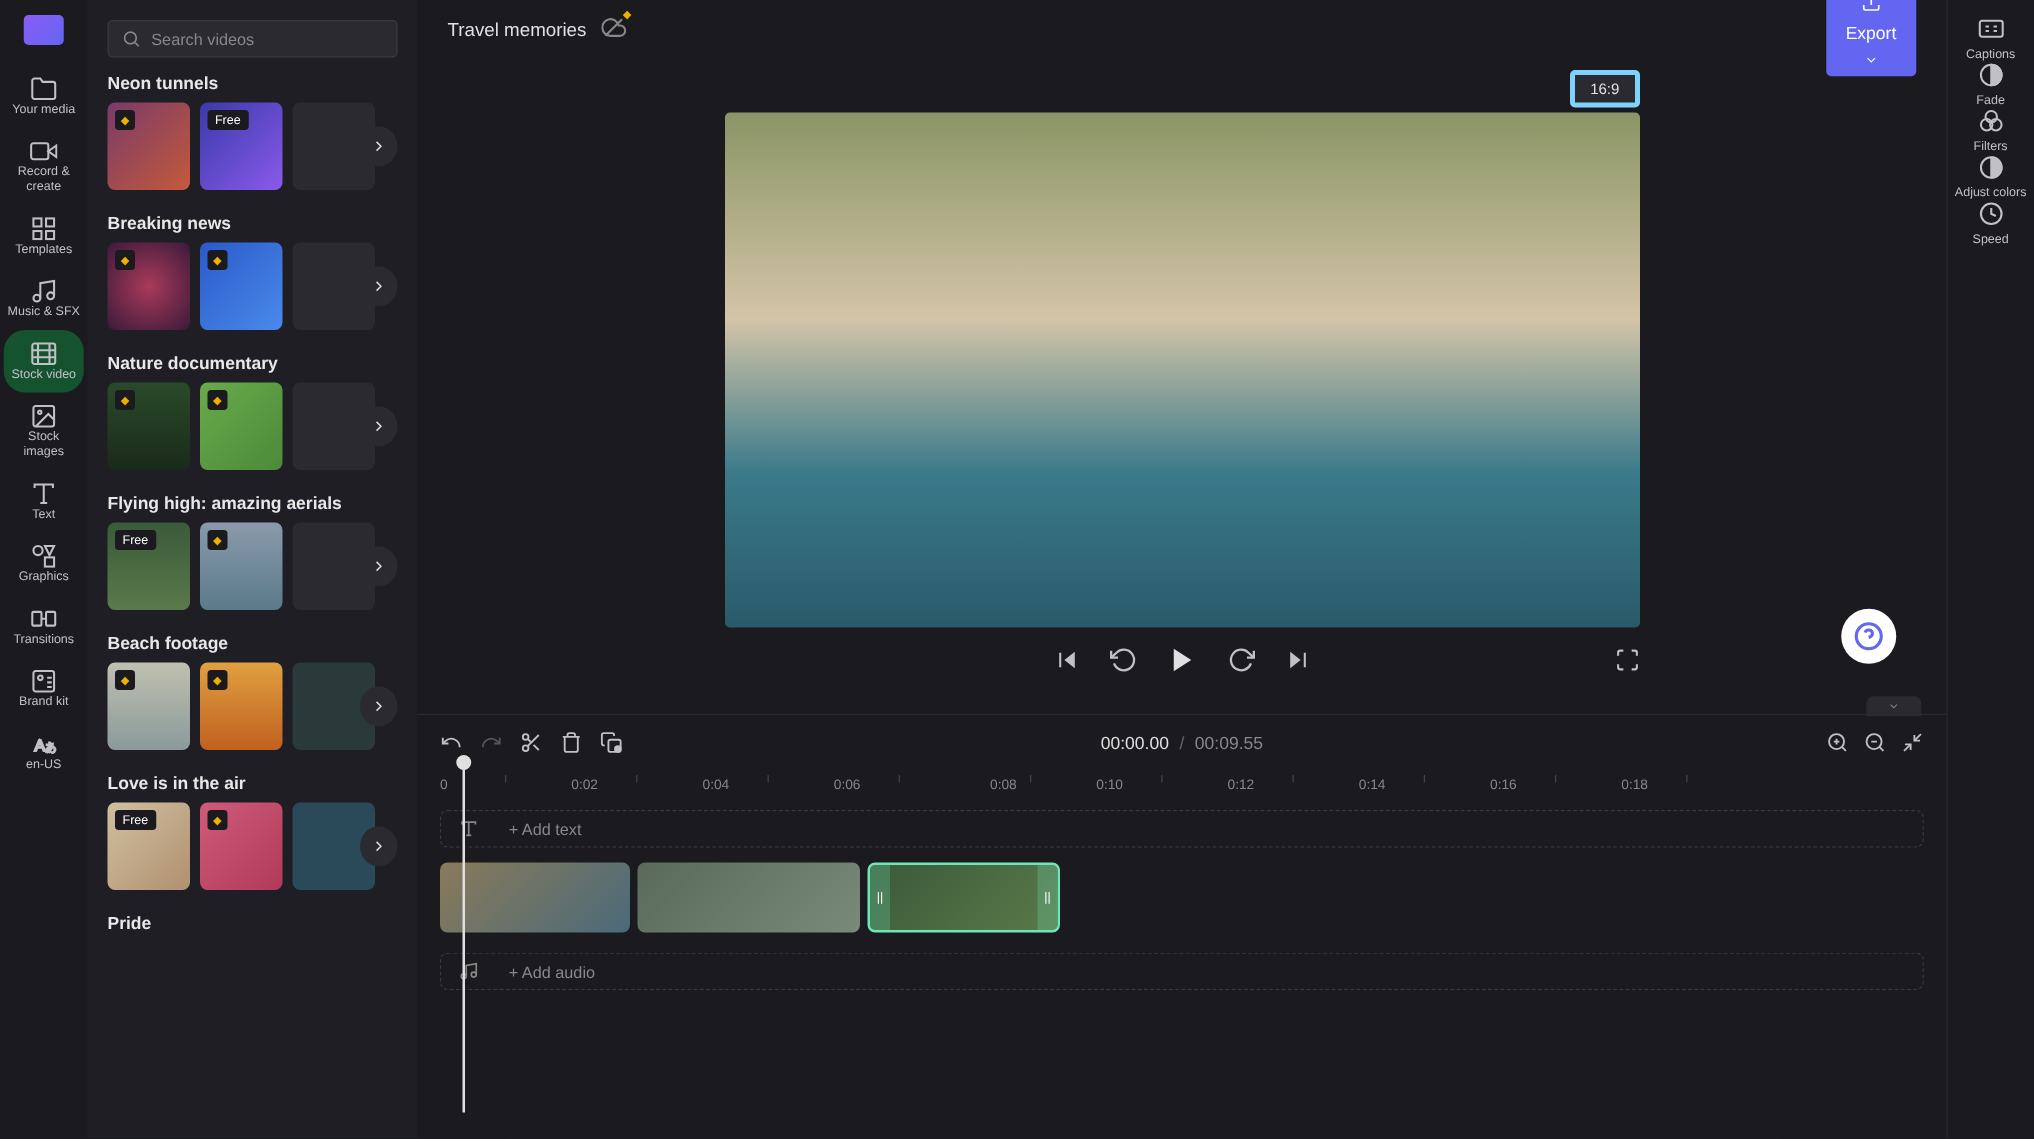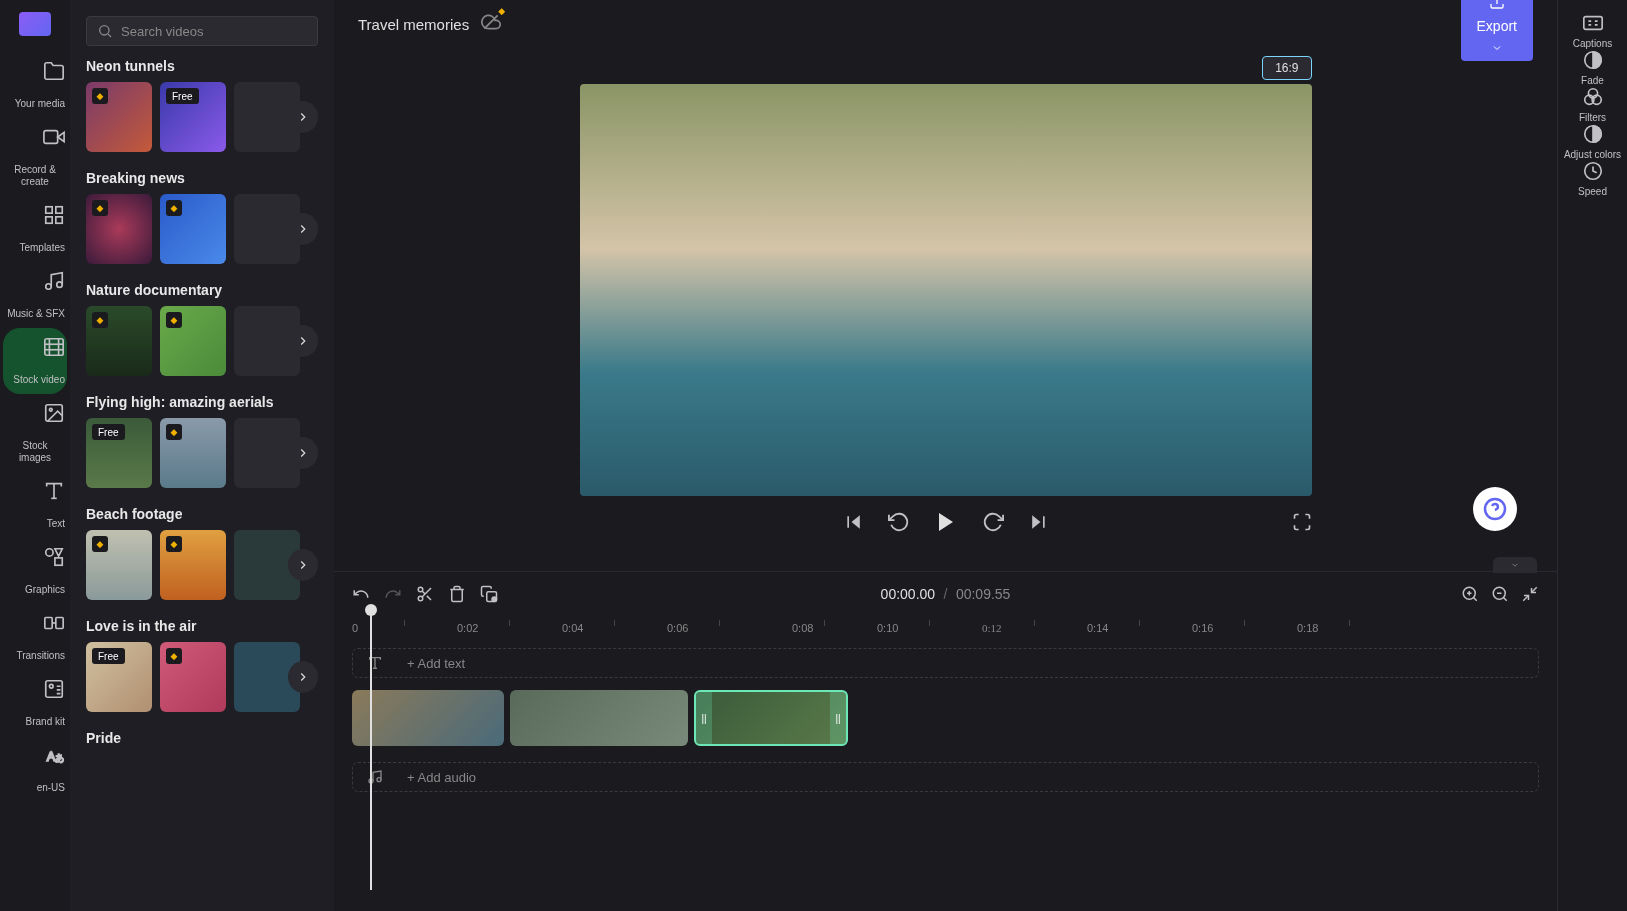--- a/index.html
+++ b/index.html
@@ -1,19 +1,19 @@
 <!DOCTYPE html>
 <html><head>
 <meta charset="utf-8">
 <style>
 * { margin: 0; padding: 0; box-sizing: border-box; font-family: 'Segoe UI', sans-serif; }
 body { background: #1a1a1f; color: #e0e0e0; width: 1627px; height: 911px; overflow: hidden; display: flex; }
 .left-rail { width: 70px; background: #1a1a1f; display: flex; flex-direction: column; align-items: center; padding-top: 12px; gap: 4px; }
 .logo { width: 32px; height: 24px; background: linear-gradient(135deg, #8b5cf6, #6366f1); border-radius: 4px; margin-bottom: 12px; }
-.rail-item { display: flex; flex-direction: column; align-items: flex-end; justify-content: center; width: 64px; padding: 8px 2px; cursor: pointer; border-radius: 6px; gap: 16px; }
+.rail-item { display: flex; flex-direction: column; align-items: center; justify-content: center; width: 64px; padding: 8px 2px; cursor: pointer; border-radius: 6px; gap: 0; }
 .rail-item.active { background: #14532d; border-radius: 17px; }
 .rail-item svg { width: 22px; height: 22px; }
 .rail-label { font-size: 10px; text-align: center; line-height: 12px; color: #c0c0c5; }
 .side-panel { width: 264px; background: #1e1e24; padding: 16px 0 0 0; overflow-y: auto; position: relative; }
 .search-box { margin: 0 16px 12px 16px; background: #2a2a30; border: 1px solid #3a3a40; border-radius: 4px; display: flex; align-items: center; padding: 6px 10px; gap: 8px; }
 .search-box input { background: transparent; border: none; color: #e0e0e0; outline: none; flex: 1; font-size: 13px; }
 .search-box input::placeholder { color: #888; }
 .category { margin-bottom: 18px; padding: 0 16px; }
 .cat-title { font-size: 14px; font-weight: 600; margin-bottom: 8px; color: #e8e8e8; }
 .thumb-row { display: flex; gap: 8px; align-items: center; position: relative; }
@@ -23,21 +23,21 @@
 .more-btn { width: 32px; height: 32px; background: #2a2a30; border-radius: 50%; display: flex; align-items: center; justify-content: center; cursor: pointer; margin-left: -20px; z-index: 2; position: relative; }
 .main-area { flex: 1; display: flex; flex-direction: column; background: #1a1a1f; position: relative; }
 .top-bar { height: 48px; display: flex; align-items: center; padding: 0 24px; justify-content: space-between; }
 .top-left { display: flex; align-items: center; gap: 12px; }
 .project-title { font-size: 15px; color: #e0e0e0; }
 .cloud-icon { position: relative; }
 .cloud-icon .dot { position: absolute; top: -6px; right: -4px; color: #f0b000; font-size: 9px; }
 .export-btn { background: #6366f1; color: #fff; padding: 7px 16px; border-radius: 4px; display: flex; align-items: center; gap: 8px; cursor: pointer; font-size: 14px; flex-direction: column; }
 .preview-wrap { flex: 1; display: flex; flex-direction: column; align-items: center; justify-content: flex-start; padding: 8px 0; position: relative; }
 .preview-header { width: 732px; display: flex; justify-content: flex-end; margin-bottom: 4px; }
-.aspect-badge { background: #2a2a30; border: 1px solid #7dd3fc; padding: 4px 12px; border-radius: 4px; font-size: 12px; cursor: pointer; }
+.aspect-badge { background: #2a2a30; border: 4px solid #7dd3fc; padding: 4px 12px; border-radius: 4px; font-size: 12px; cursor: pointer; }
 .preview { width: 732px; height: 412px; background: linear-gradient(180deg, #8a9565 0%, #d4c4a8 40%, #3a7a8a 70%, #2a5a6a 100%); border-radius: 4px; position: relative; }
 .player-controls { display: flex; gap: 24px; margin-top: 14px; align-items: center; width: 732px; justify-content: center; position: relative; }
 .player-controls svg { cursor: pointer; }
 .fullscreen-btn { position: absolute; right: 0; }
 .help-bubble { position: absolute; right: 40px; bottom: 40px; width: 44px; height: 44px; background: #fff; border-radius: 50%; display: flex; align-items: center; justify-content: center; cursor: pointer; }
 .timeline-area { height: 340px; border-top: 1px solid #2a2a30; display: flex; flex-direction: column; position: relative; }
 .tl-toolbar { height: 44px; display: flex; align-items: center; padding: 0 18px; gap: 14px; }
 .tl-toolbar svg { cursor: pointer; }
 .tl-time { position: absolute; left: 50%; transform: translateX(-50%); font-size: 14px; font-family: monospace; }
 .tl-zoom { position: absolute; right: 18px; display: flex; gap: 12px; }
@@ -397,21 +397,21 @@
         <span class="ruler-tick" style="left: 105px;">0:02</span>
         <span style="position: absolute; left: 157px; top: 4px; width: 1px; height: 6px; background: rgb(68, 68, 68);"></span>
         <span class="ruler-tick" style="left: 210px;">0:04</span>
         <span style="position: absolute; left: 262px; top: 4px; width: 1px; height: 6px; background: rgb(68, 68, 68);"></span>
         <span class="ruler-tick" style="left: 315px;">0:06</span>
         <span style="position: absolute; left: 367px; top: 4px; width: 1px; height: 6px; background: rgb(68, 68, 68);"></span>
         <span class="ruler-tick" style="left: 440px;">0:08</span>
         <span style="position: absolute; left: 472px; top: 4px; width: 1px; height: 6px; background: rgb(68, 68, 68);"></span>
         <span class="ruler-tick" style="left: 525px;">0:10</span>
         <span style="position: absolute; left: 577px; top: 4px; width: 1px; height: 6px; background: rgb(68, 68, 68);"></span>
-        <span class="ruler-tick" style="left: 630px; font-family: Liberation Serif, serif;">0:12</span>
+        <span class="ruler-tick" style="left: 630px;">0:12</span>
         <span style="position: absolute; left: 682px; top: 4px; width: 1px; height: 6px; background: rgb(68, 68, 68);"></span>
         <span class="ruler-tick" style="left: 735px;">0:14</span>
         <span style="position: absolute; left: 787px; top: 4px; width: 1px; height: 6px; background: rgb(68, 68, 68);"></span>
         <span class="ruler-tick" style="left: 840px;">0:16</span>
         <span style="position: absolute; left: 892px; top: 4px; width: 1px; height: 6px; background: rgb(68, 68, 68);"></span>
         <span class="ruler-tick" style="left: 945px;">0:18</span>
         <span style="position: absolute; left: 997px; top: 4px; width: 1px; height: 6px; background: rgb(68, 68, 68);"></span>
       </div>
     <div class="track">
       <svg width="16" height="16" viewBox="0 0 24 24" fill="none" stroke="#888" stroke-width="2">

